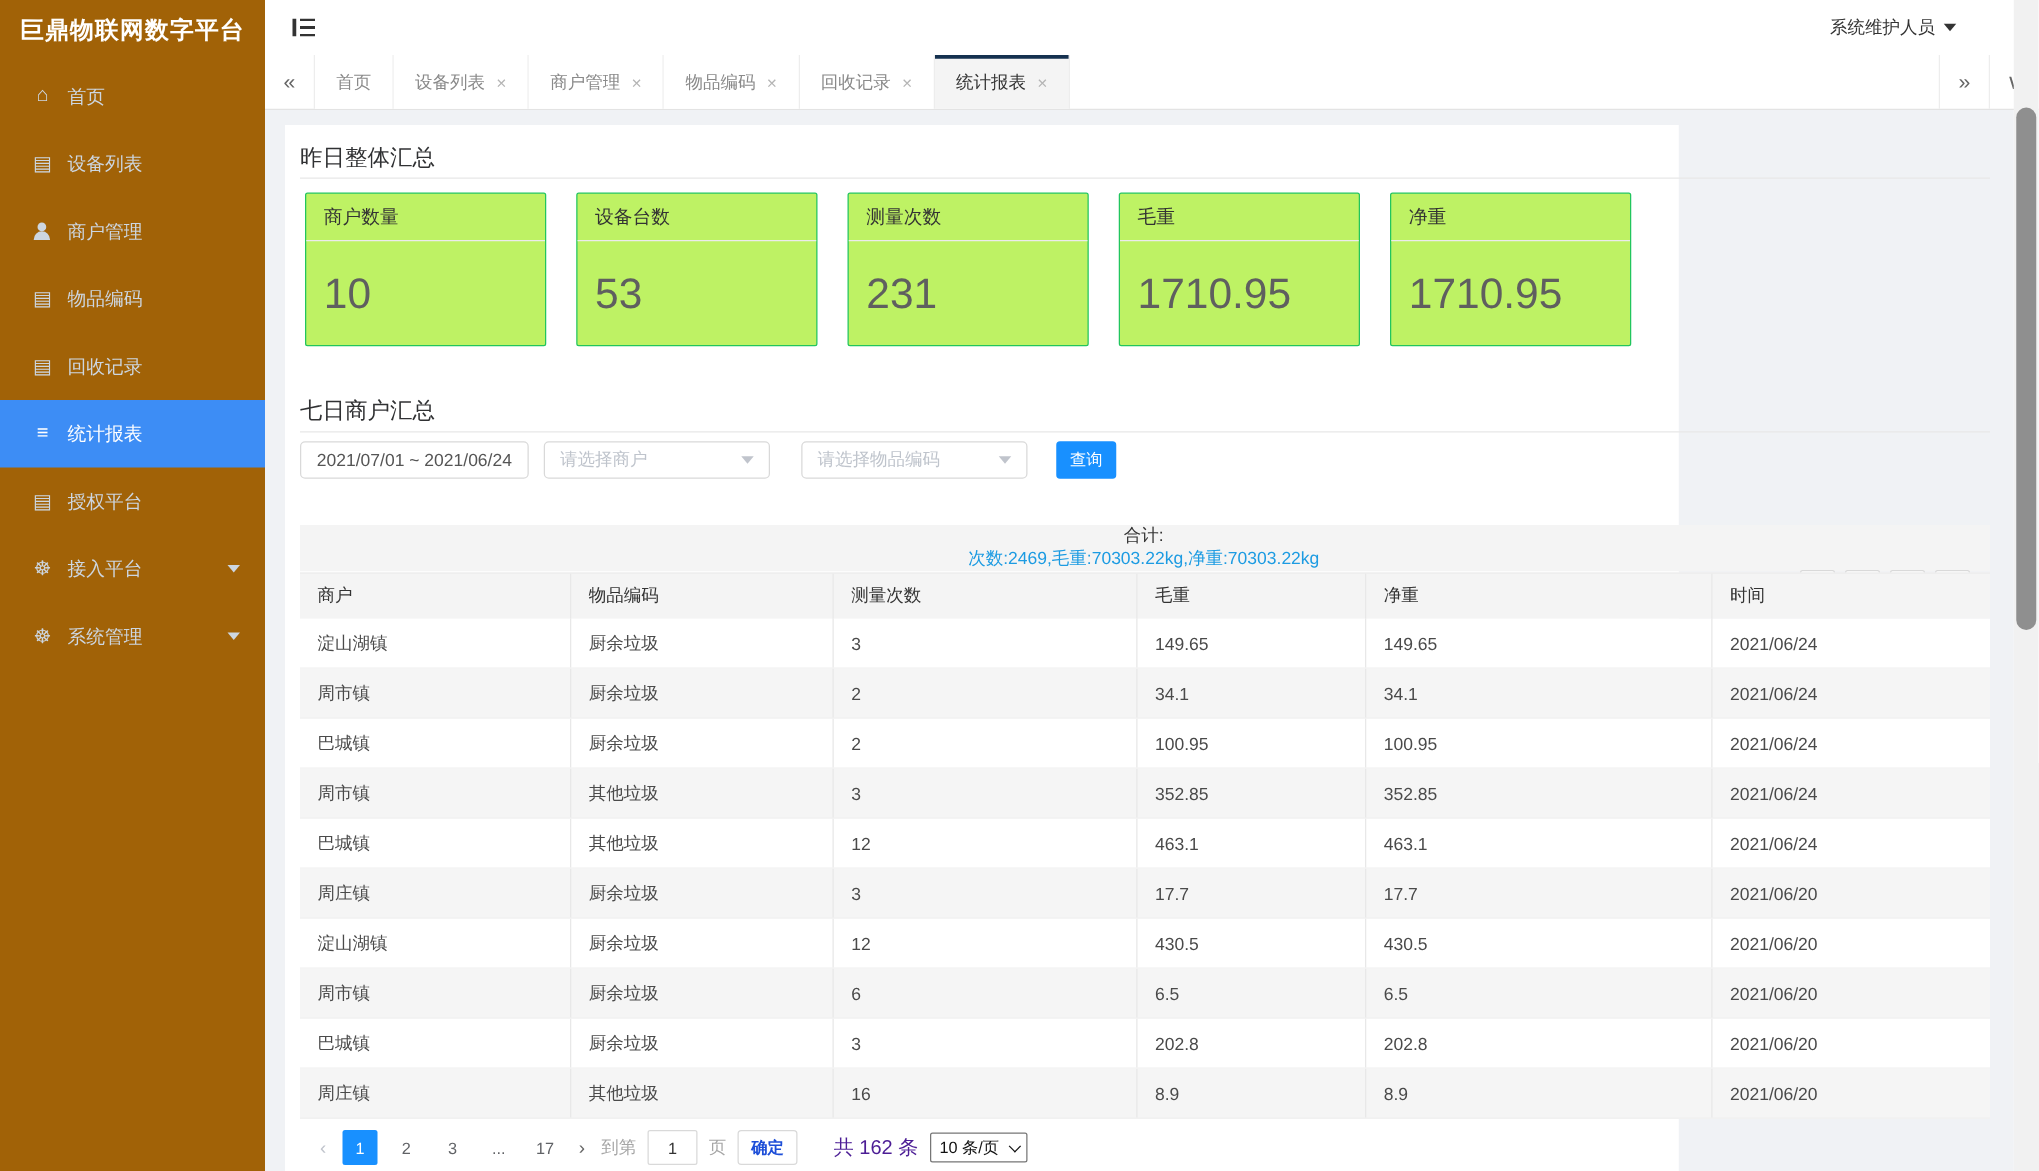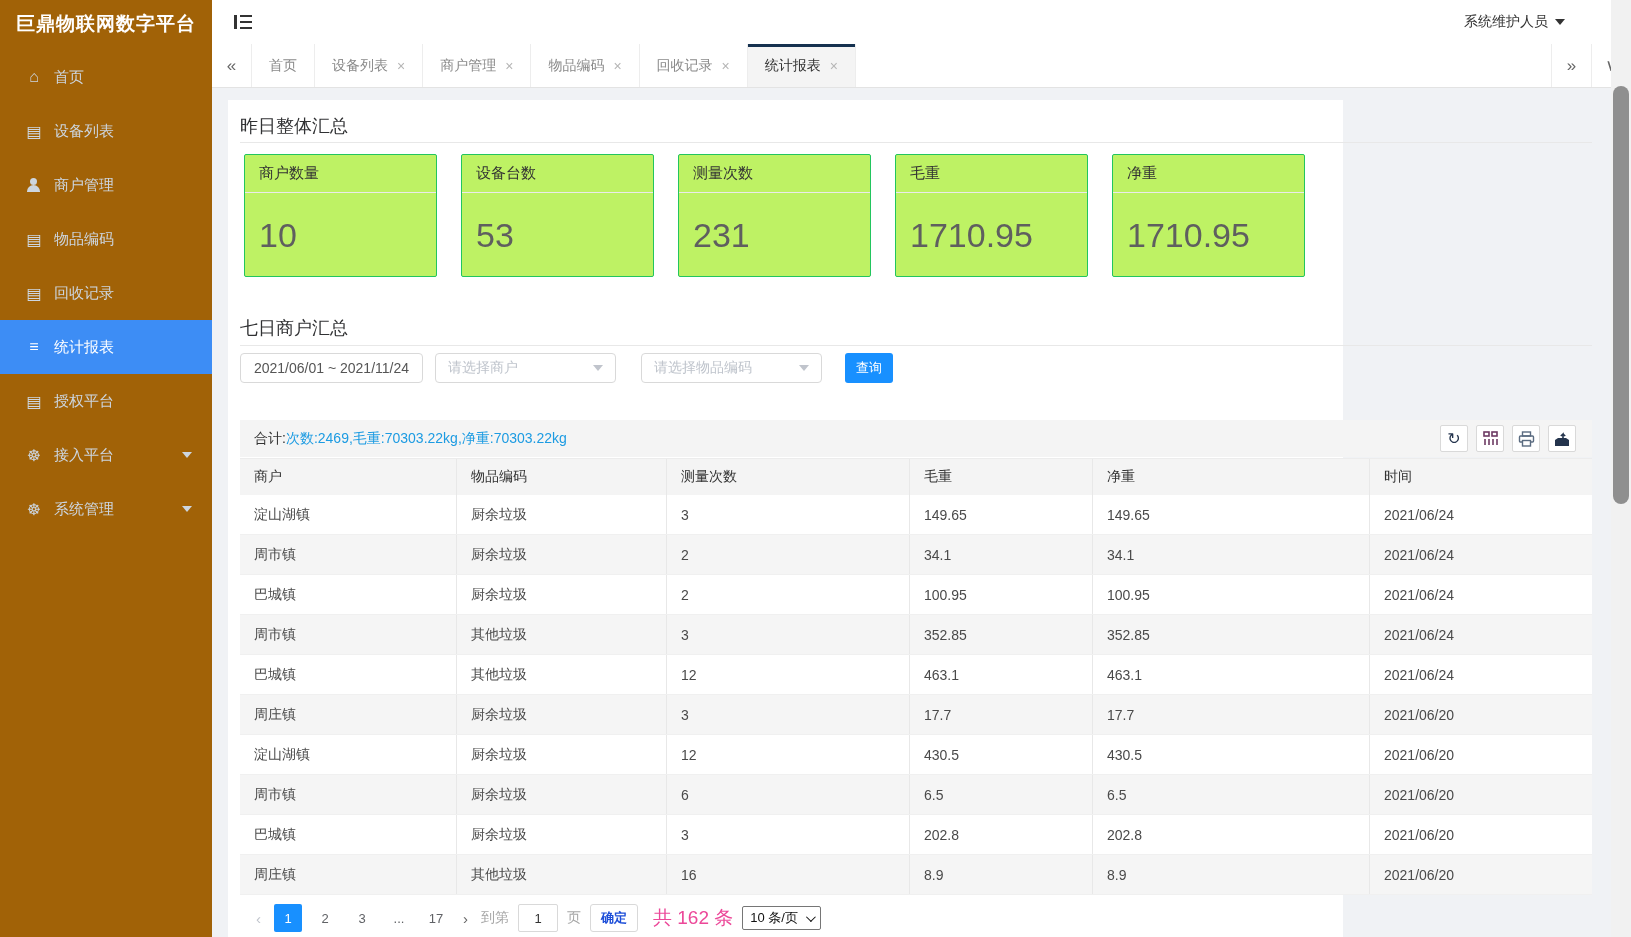--- a/index.html
+++ b/index.html
@@ -53,21 +53,21 @@
 
   
   .filters { position:absolute; left:12px; top:253px; height:30px; display:flex; align-items:center; }
   .date-input { width:183px; height:30px; border:1px solid #d9d9d9; border-radius:4px; display:flex; align-items:center; justify-content:center; font-size:14px; color:#555; background:#fff; cursor:text; }
   .sel { height:30px; width:181px; border:1px solid #d9d9d9; border-radius:4px; display:flex; align-items:center; padding:0 12px; font-size:14px; color:#bfc4cc; background:#fff; cursor:pointer; }
   .sel .sel-caret { margin-left:auto; width:0; height:0; border-left:5px solid transparent; border-right:5px solid transparent; border-top:6px solid #c0c4cc; }
   .sel1 { margin-left:12px; } .sel2 { margin-left:25px; }
   .btn-search { margin-left:23px; width:48px; height:30px; background:#1890ff; border:none; border-radius:3px; color:#fff; font-size:13px; cursor:pointer; font-family:inherit; }
 
   
-  .total-bar { position:absolute; left:12px; top:320px; width:1352px; height:37px; background:#f4f4f4; display:flex; align-items:center; padding:0 16px 0 14px; font-size:14px; }
+  .total-bar { position:absolute; left:12px; top:320px; width:1352px; height:37px; background:#f4f4f4; display:flex; align-items:center; padding:0 16px 0 14px; font-size:14px;flex-direction:column; }
   .total-val { color:#1c9be2; }
   .tool-btns { margin-left:auto; display:flex; gap:8px; }
   .tool-btn { width:28px; height:27px; border:1px solid #d9d9d9; border-radius:2px; background:#fff; display:flex; align-items:center; justify-content:center; cursor:pointer; padding:0; }
   .tool-btn .g { font-size:16px; color:#24344d; line-height:1; }
 
   
   .table { position:absolute; left:12px; top:358px; width:1352px; font-size:14px; }
   .thead { display:flex; height:37px; background:#f4f4f4; border-top:1px solid #ececec; color:#333; }
   .th, .td { display:flex; align-items:center; padding:0 14px; border-right:1px solid #e8e8e8; overflow:hidden; white-space:nowrap; }
   .th:last-child, .td:last-child { border-right:none; }
@@ -77,21 +77,21 @@
 
   
   .pager { position:absolute; left:24px; top:804px; height:28px; display:flex; align-items:center; gap:9px; font-size:13px; }
   .pg-arrow { color:#c0c4cc; font-size:15px; cursor:pointer; padding:0 4px; }
   .pg-arrow.next { color:#666; }
   .pg-num { min-width:28px; height:28px; display:flex; align-items:center; justify-content:center; border-radius:2px; color:#606266; cursor:pointer; font-size:13px; }
   .pg-num.active { background:#1890ff; color:#fff; }
   .pg-text { color:#a6a6a6; font-size:14px; }
   .pg-input { width:40px; height:28px; border:1px solid #d9d9d9; border-radius:2px; text-align:center; font-size:13px; color:#333; font-family:inherit; }
   .pg-confirm { height:28px; padding:0 10px; background:#fff; border:1px solid #d9d9d9; border-radius:3px; font-size:13px; font-weight:bold; color:#1d4ed8; cursor:pointer; font-family:inherit; }
-  .pg-total { color:#ec4899; font-size:19px; margin-left:6px; }
+  .pg-total { color:#4c1d95; font-size:16px; margin-left:20px; }
   .pg-size { height:24px; border:1px solid #767676; border-radius:2px; background:#fff; display:flex; align-items:center; padding:0 7px; gap:8px; font-size:13px; color:#111; cursor:pointer; }
   .pg-size .chev { width:7px; height:7px; border-right:1.6px solid #111; border-bottom:1.6px solid #111; transform:rotate(45deg) translateY(-2px); }
 
   
   .scrollbar { position:absolute; right:0; top:0; width:20px; height:937px; background:#f1f1f1; z-index:9; }
   .scroll-thumb { position:absolute; left:2px; top:86px; width:16px; height:418px; background:#8f8f8f; border-radius:8px; }
 
   svg { display:block; }
 </style>
 </head>
@@ -206,21 +206,21 @@
   </div>
   <div class="card" style="left:884px;">
     <div class="card-h">净重</div>
     <div class="card-v">1710.95</div>
   </div>
 
   <div class="sec-title" style="top:216px;">七日商户汇总</div>
   <div class="sec-rule" style="top:245px;"></div>
 
   <div class="filters">
-    <div class="date-input">2021/06/01 ~ 2021/11/24</div>
+    <div class="date-input">2021/07/01 ~ 2021/06/24</div>
     <div class="sel sel1">
       <span>请选择商户</span>
       <span class="sel-caret"></span>
     </div>
     <div class="sel sel2">
       <span>请选择物品编码</span>
       <span class="sel-caret"></span>
     </div>
     <button class="btn-search">查询</button>
   </div>

